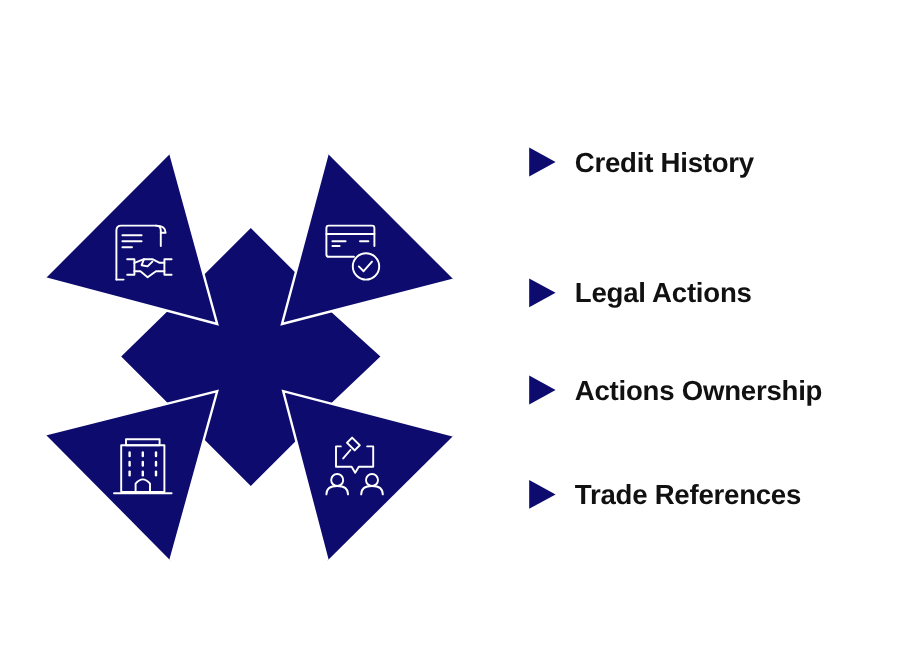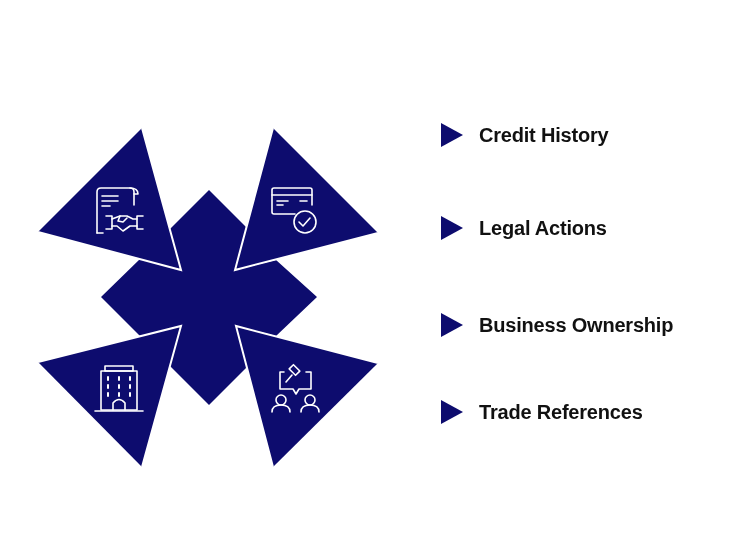--- a/index.html
+++ b/index.html
@@ -1,20 +1,20 @@
 <!DOCTYPE html>
 <html><head>
 <meta charset="utf-8">
 <style>
   html, body { margin: 0; padding: 0; background: #ffffff; }
   body { width: 750px; height: 549px; position: relative; overflow: hidden; font-family: "Liberation Sans", sans-serif; }
   #diagram { position: absolute; left: 0; top: 0; }
   .item { position: absolute; left: 441px; height: 24px; display: flex; align-items: center; }
   .item .marker { width: 0; height: 0; border-top: 12px solid transparent; border-bottom: 12px solid transparent; border-left: 22px solid #0d0c6e; }
-  .item .label { position: absolute; left: 38px; top: -3px; font-weight: bold; font-size: 20px; color: #111111; white-space: nowrap; letter-spacing: -0.2px; line-height: 30px; }
+  .item .label { position: absolute; left: 38px; top: -3px; font-weight: bold; font-size: 23px; color: #111111; white-space: nowrap; letter-spacing: -0.2px; line-height: 30px; }
 </style>
 </head>
 <body>
 
 <svg id="diagram" width="420" height="549" viewBox="0 0 420 549" xmlns="http://www.w3.org/2000/svg">
 
   <polygon points="209,190 248,229 235,270 276,260 317,297 276,336 236,326 248,366 209,405 170,366 181,326 140,336 101,297 140,259 181,270 170,229" fill="#0d0c6e"></polygon>
 
   <polygon points="142,128 38,232 181,270" fill="#0d0c6e"></polygon>
   <polyline points="142,128 181,270 38,232" fill="none" stroke="#ffffff" stroke-width="2" stroke-linejoin="miter"></polyline>
@@ -78,24 +78,24 @@
     <path d="M272,412 Q272,405 281,405 Q290,405 290,412"></path>
     <circle cx="310" cy="400" r="5"></circle>
     <path d="M301,412 Q301,405 310,405 Q319,405 319,412"></path>
   </g>
 </svg>
 
 <div class="item" style="top:123px;">
   <span class="marker"></span>
   <span class="label">Credit History</span>
 </div>
-<div class="item" style="top:216px;">
+<div class="item" style="top:232px;">
   <span class="marker"></span>
   <span class="label">Legal Actions</span>
 </div>
 <div class="item" style="top:313px;">
   <span class="marker"></span>
-  <span class="label">Business Ownership</span>
+  <span class="label">Actions Ownership</span>
 </div>
 <div class="item" style="top:400px;">
   <span class="marker"></span>
   <span class="label">Trade References</span>
 </div>
 
 </body></html>

